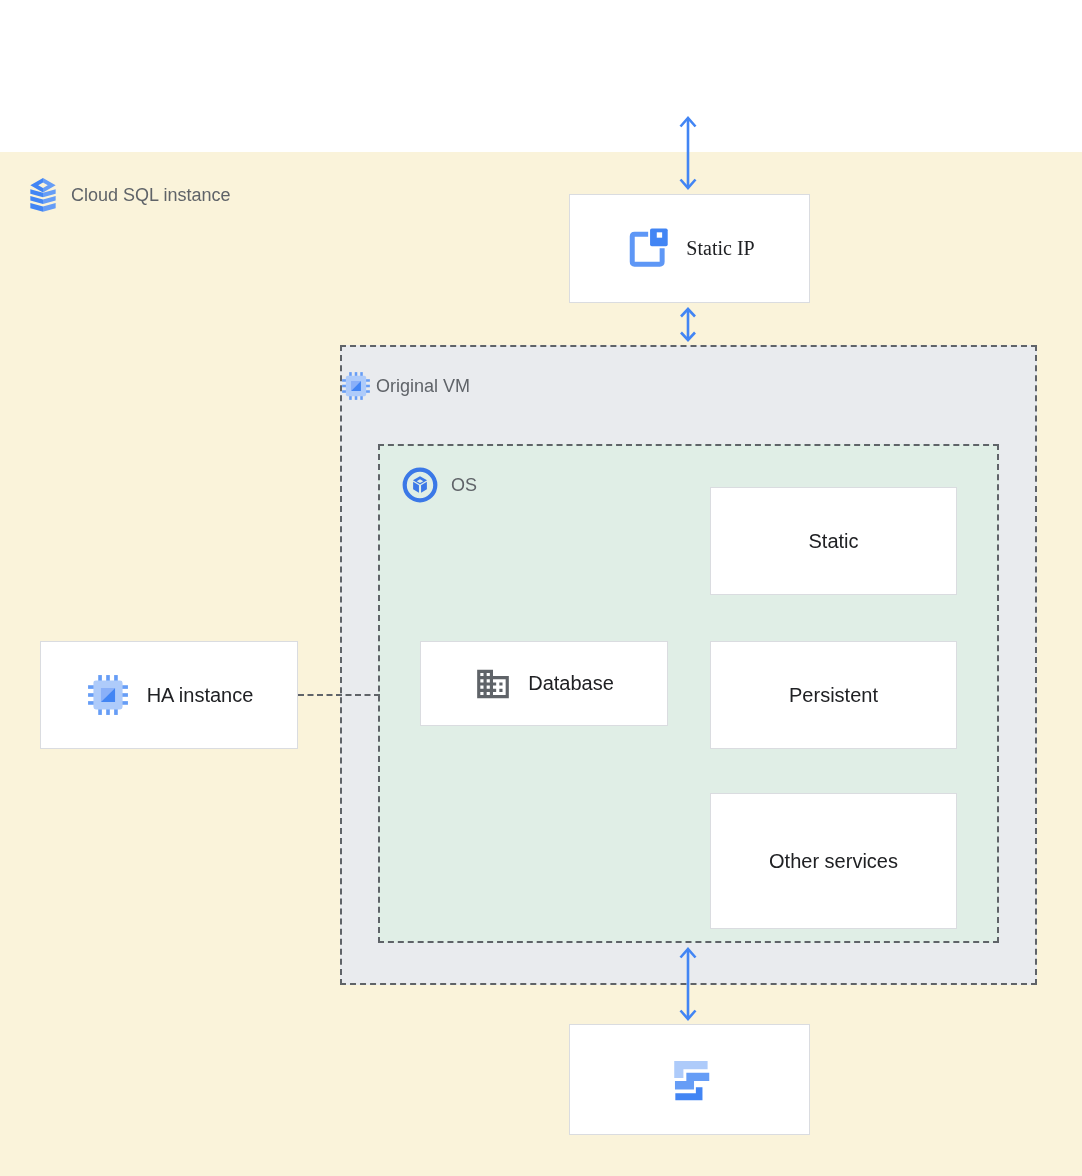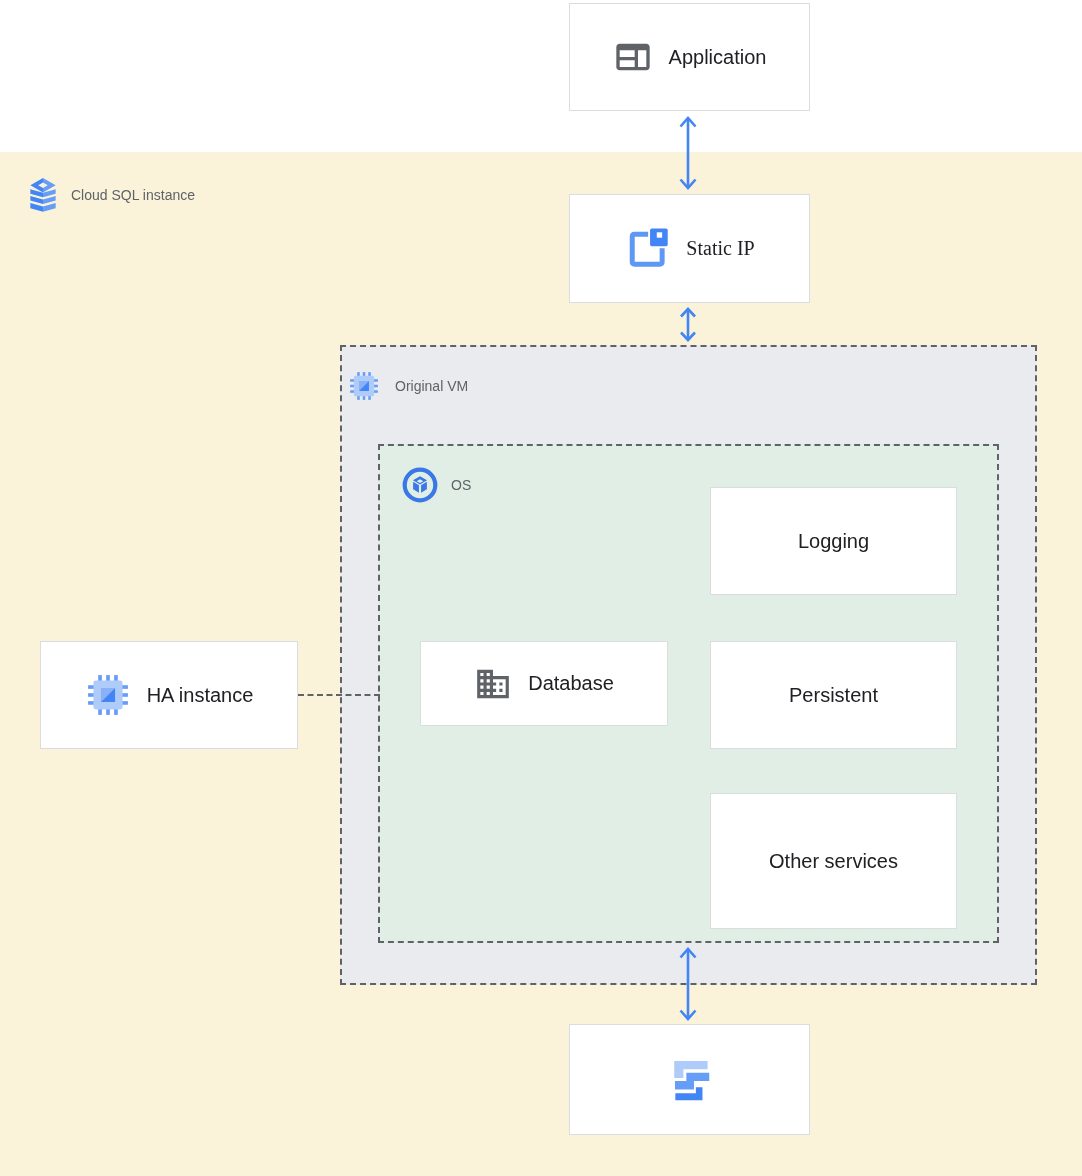--- a/index.html
+++ b/index.html
@@ -12,24 +12,24 @@
   }
   #canvas { position: absolute; left: 0; top: 0; width: 1082px; height: 1176px; }
 
   .zone { position: absolute; }
   #zone-yellow { left: 0; top: 152px; width: 1082px; height: 1024px; background: #faf3da; }
   #zone-vm { left: 340px; top: 345px; width: 697px; height: 640px; background: #e9ebee; border: 2px dashed #5f6368; }
   #zone-os { left: 378px; top: 444px; width: 621px; height: 499px; background: #e0eee6; border: 2px dashed #5f6368; }
 
   .zone-label {
     position: absolute; display: flex; align-items: center;
-    color: #5f6368; font-size: 14px; white-space: nowrap;
+    color: #5f6368; font-size: 18px; white-space: nowrap;
   }
   #lbl-cloudsql { left: 24px; top: 172px; height: 46px; gap: 9px; }
-  #lbl-vm { left: 348px; top: 370px; height: 32px; gap: 15px; justify-content: center; }
+  #lbl-vm { left: 340px; top: 370px; height: 32px; gap: 4px; justify-content: center; }
   #lbl-os { left: 402px; top: 467px; height: 36px; gap: 13px; }
 
   .node {
     position: absolute; background: #ffffff; border: 1px solid #dadce0;
     display: flex; align-items: center; justify-content: center; gap: 16px;
     font-size: 20px; color: #202124;
   }
   #node-application { left: 569px; top: 3px;  width: 241px; height: 108px; }
   #node-static-ip  { left: 569px; top: 194px; width: 241px; height: 109px; font-family: Liberation Serif, serif; }
   #node-logging    { left: 710px; top: 487px; width: 247px; height: 108px; }
@@ -141,36 +141,30 @@
     <span>Original VM</span>
   </div>
 
   <div class="zone-label" id="lbl-os">
     <svg width="36" height="36" viewBox="0 0 24 24">
         <use href="#sym-os"></use>
       </svg>
     <span>OS</span>
   </div>
 
-  <div class="node" id="node-application">
-    <svg width="40" height="40" viewBox="0 0 24 24">
-        <use href="#sym-webapp"></use>
-      </svg>
-    <span class="node-label">Application</span>
-  </div>
 
   <div class="node" id="node-static-ip">
     <svg width="46" height="46" viewBox="0 0 24 24">
         <use href="#sym-staticip"></use>
       </svg>
     <span class="node-label">Static IP</span>
   </div>
 
   <div class="node" id="node-logging">
-    <span class="node-label">Logging</span>
+    <span class="node-label">Static</span>
   </div>
 
   <div class="node" id="node-database">
     <svg width="38" height="38" viewBox="0 0 24 24">
         <use href="#sym-domain"></use>
       </svg>
     <span class="node-label">Database</span>
   </div>
 
   <div class="node" id="node-monitoring">

